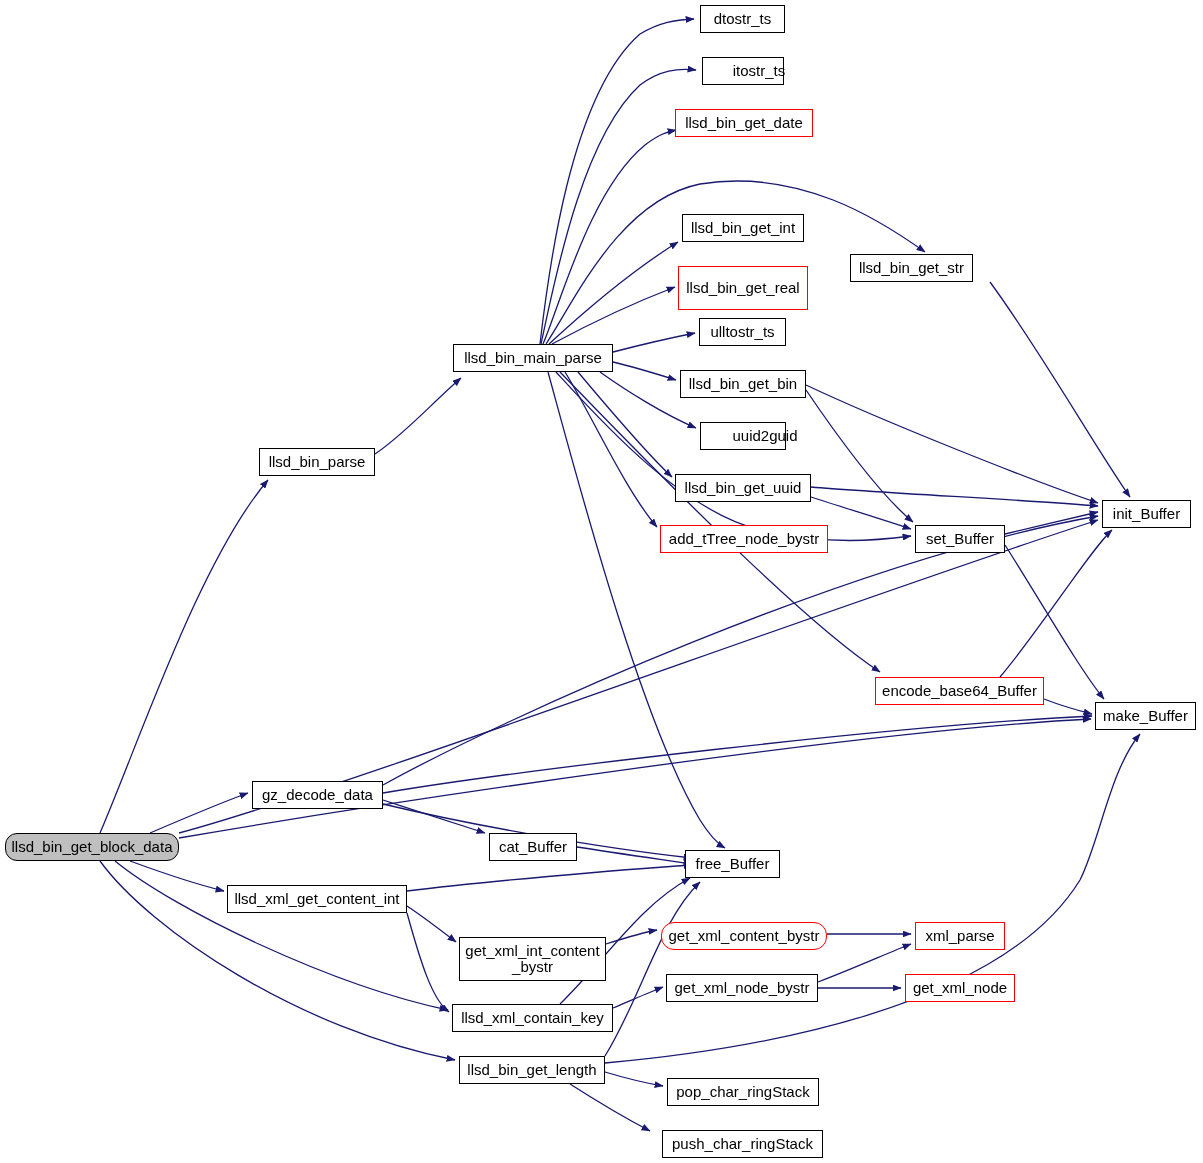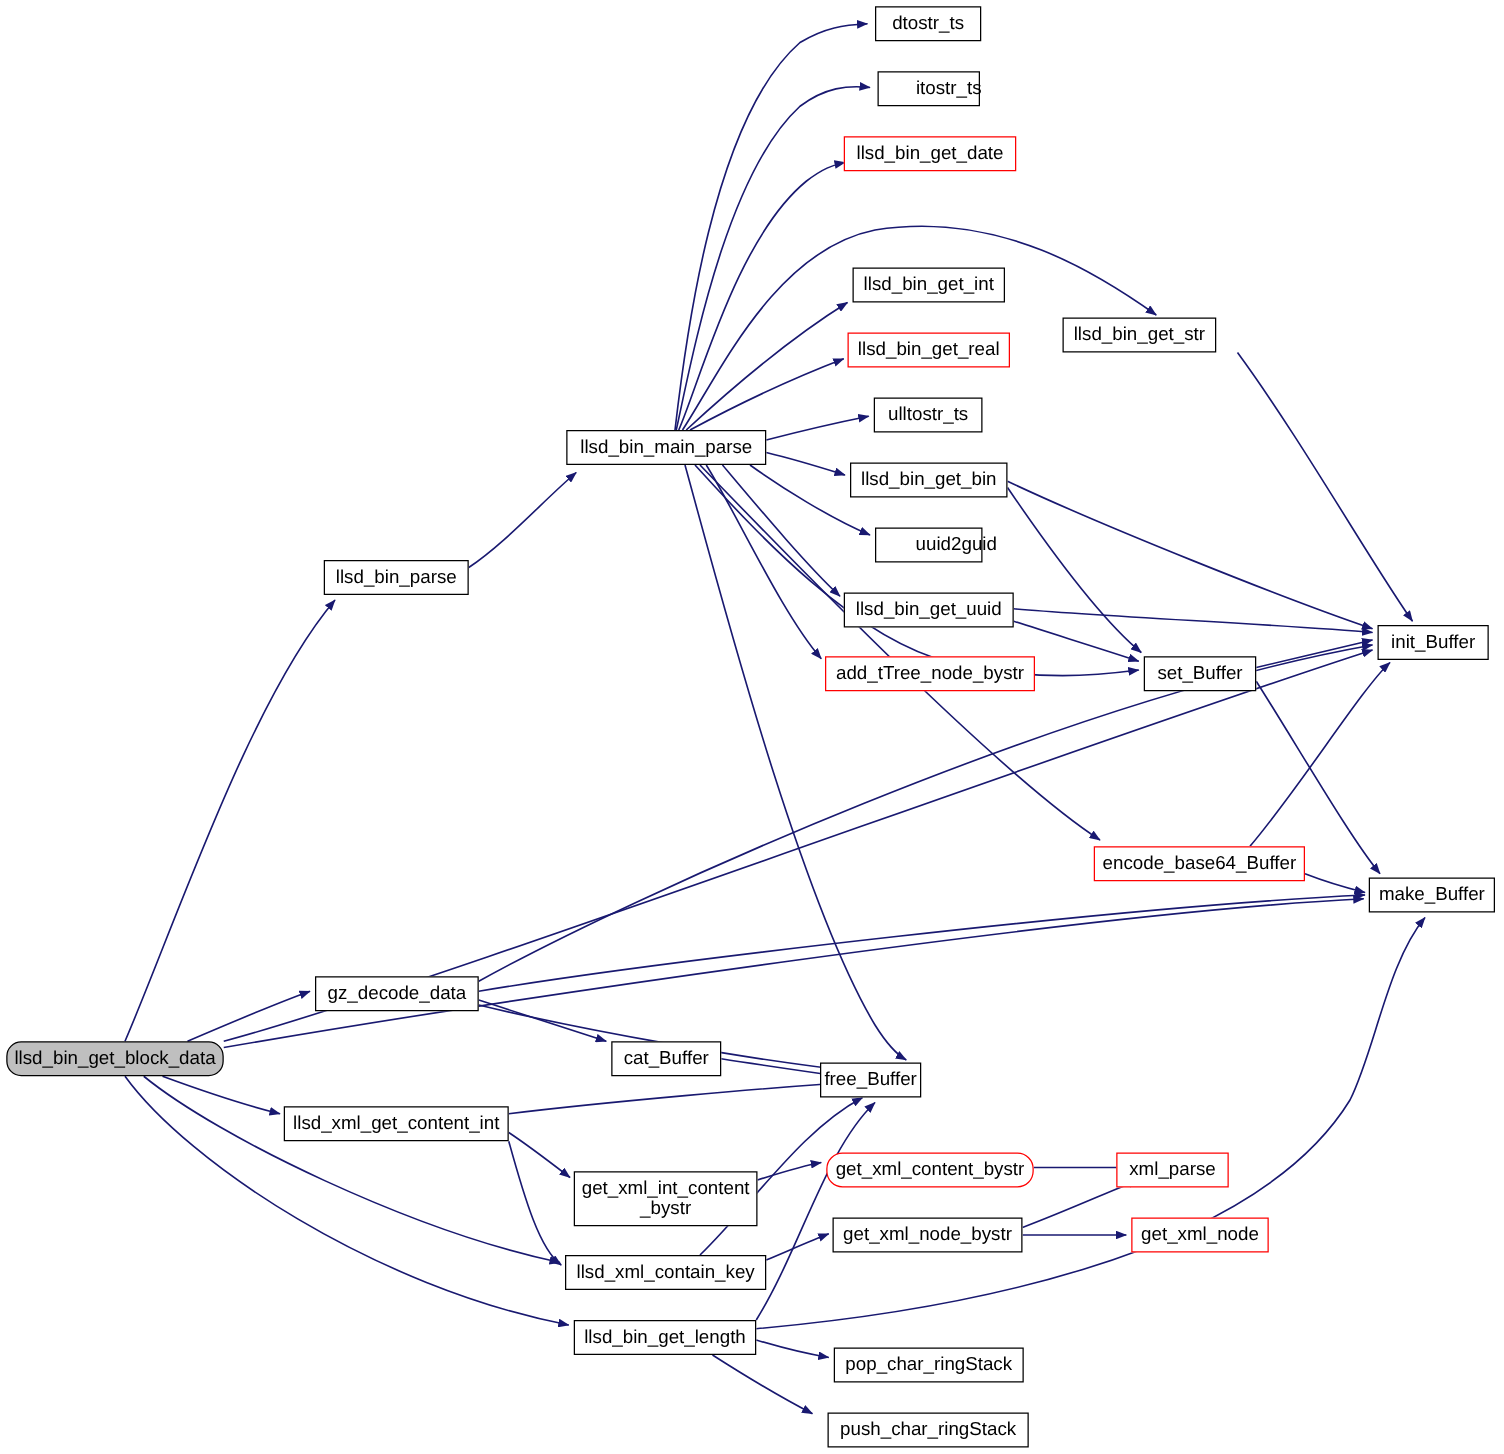--- a/index.html
+++ b/index.html
@@ -76,39 +76,39 @@
       </g>
   </svg>
   <div id="node-layer">
       <div class="node cur" style="left: 5px; top: 833px; width: 174px; height: 28px;">llsd_bin_get_block_data</div>
       <div class="node" style="left: 259px; top: 448px; width: 116px; height: 28px;">llsd_bin_parse</div>
       <div class="node" style="left: 453px; top: 344px; width: 160px; height: 28px;">llsd_bin_main_parse</div>
       <div class="node" style="left: 700px; top: 5px; width: 85px; height: 28px;">dtostr_ts</div>
       <div class="node" style="left: 702px; top: 57px; width: 82px; height: 28px; padding-left: 32px;">itostr_ts</div>
       <div class="node red" style="left: 675px; top: 109px; width: 138px; height: 28px;">llsd_bin_get_date</div>
       <div class="node" style="left: 682px; top: 214px; width: 122px; height: 28px;">llsd_bin_get_int</div>
-      <div class="node red" style="left: 678px; top: 266px; width: 130px; height: 28px;">llsd_bin_get_real</div>
+      <div class="node red" style="left: 678px; top: 266px; width: 130px; height: 44px;">llsd_bin_get_real</div>
       <div class="node" style="left: 699px; top: 318px; width: 87px; height: 28px;">ulltostr_ts</div>
       <div class="node" style="left: 680px; top: 370px; width: 126px; height: 28px;">llsd_bin_get_bin</div>
       <div class="node" style="left: 700px; top: 422px; width: 86px; height: 28px; padding-left: 44px;">uuid2guid</div>
       <div class="node" style="left: 675px; top: 474px; width: 136px; height: 28px;">llsd_bin_get_uuid</div>
       <div class="node red" style="left: 660px; top: 525px; width: 168px; height: 28px;">add_tTree_node_bystr</div>
       <div class="node" style="left: 850px; top: 254px; width: 123px; height: 28px;">llsd_bin_get_str</div>
       <div class="node" style="left: 915px; top: 525px; width: 90px; height: 28px;">set_Buffer</div>
       <div class="node" style="left: 1102px; top: 500px; width: 89px; height: 28px;">init_Buffer</div>
       <div class="node red" style="left: 875px; top: 677px; width: 169px; height: 28px;">encode_base64_Buffer</div>
       <div class="node" style="left: 1095px; top: 702px; width: 101px; height: 28px;">make_Buffer</div>
       <div class="node" style="left: 252px; top: 781px; width: 131px; height: 28px;">gz_decode_data</div>
       <div class="node" style="left: 489px; top: 833px; width: 88px; height: 28px;">cat_Buffer</div>
-      <div class="node" style="left: 656px; top: 850px; width: 81px; height: 28px;">free_Buffer</div>
+      <div class="node" style="left: 685px; top: 850px; width: 95px; height: 28px;">free_Buffer</div>
       <div class="node" style="left: 227px; top: 885px; width: 180px; height: 28px;">llsd_xml_get_content_int</div>
       <div class="node" style="left: 459px; top: 937px; width: 147px; height: 44px;">get_xml_int_content
 _bystr</div>
       <div class="node red" style="left: 661px; top: 922px; width: 166px; height: 28px; border-radius: 13px;">get_xml_content_bystr</div>
-      <div class="node red" style="left: 893px; top: 922px; width: 90px; height: 28px;">xml_parse</div>
+      <div class="node red" style="left: 915px; top: 922px; width: 90px; height: 28px;">xml_parse</div>
       <div class="node" style="left: 666px; top: 974px; width: 152px; height: 28px;">get_xml_node_bystr</div>
       <div class="node red" style="left: 905px; top: 974px; width: 110px; height: 28px;">get_xml_node</div>
       <div class="node" style="left: 452px; top: 1004px; width: 161px; height: 28px;">llsd_xml_contain_key</div>
       <div class="node" style="left: 459px; top: 1056px; width: 146px; height: 28px;">llsd_bin_get_length</div>
       <div class="node" style="left: 667px; top: 1078px; width: 152px; height: 28px;">pop_char_ringStack</div>
       <div class="node" style="left: 662px; top: 1130px; width: 161px; height: 28px;">push_char_ringStack</div>
     </div>
 </div>
 
 </body></html>

